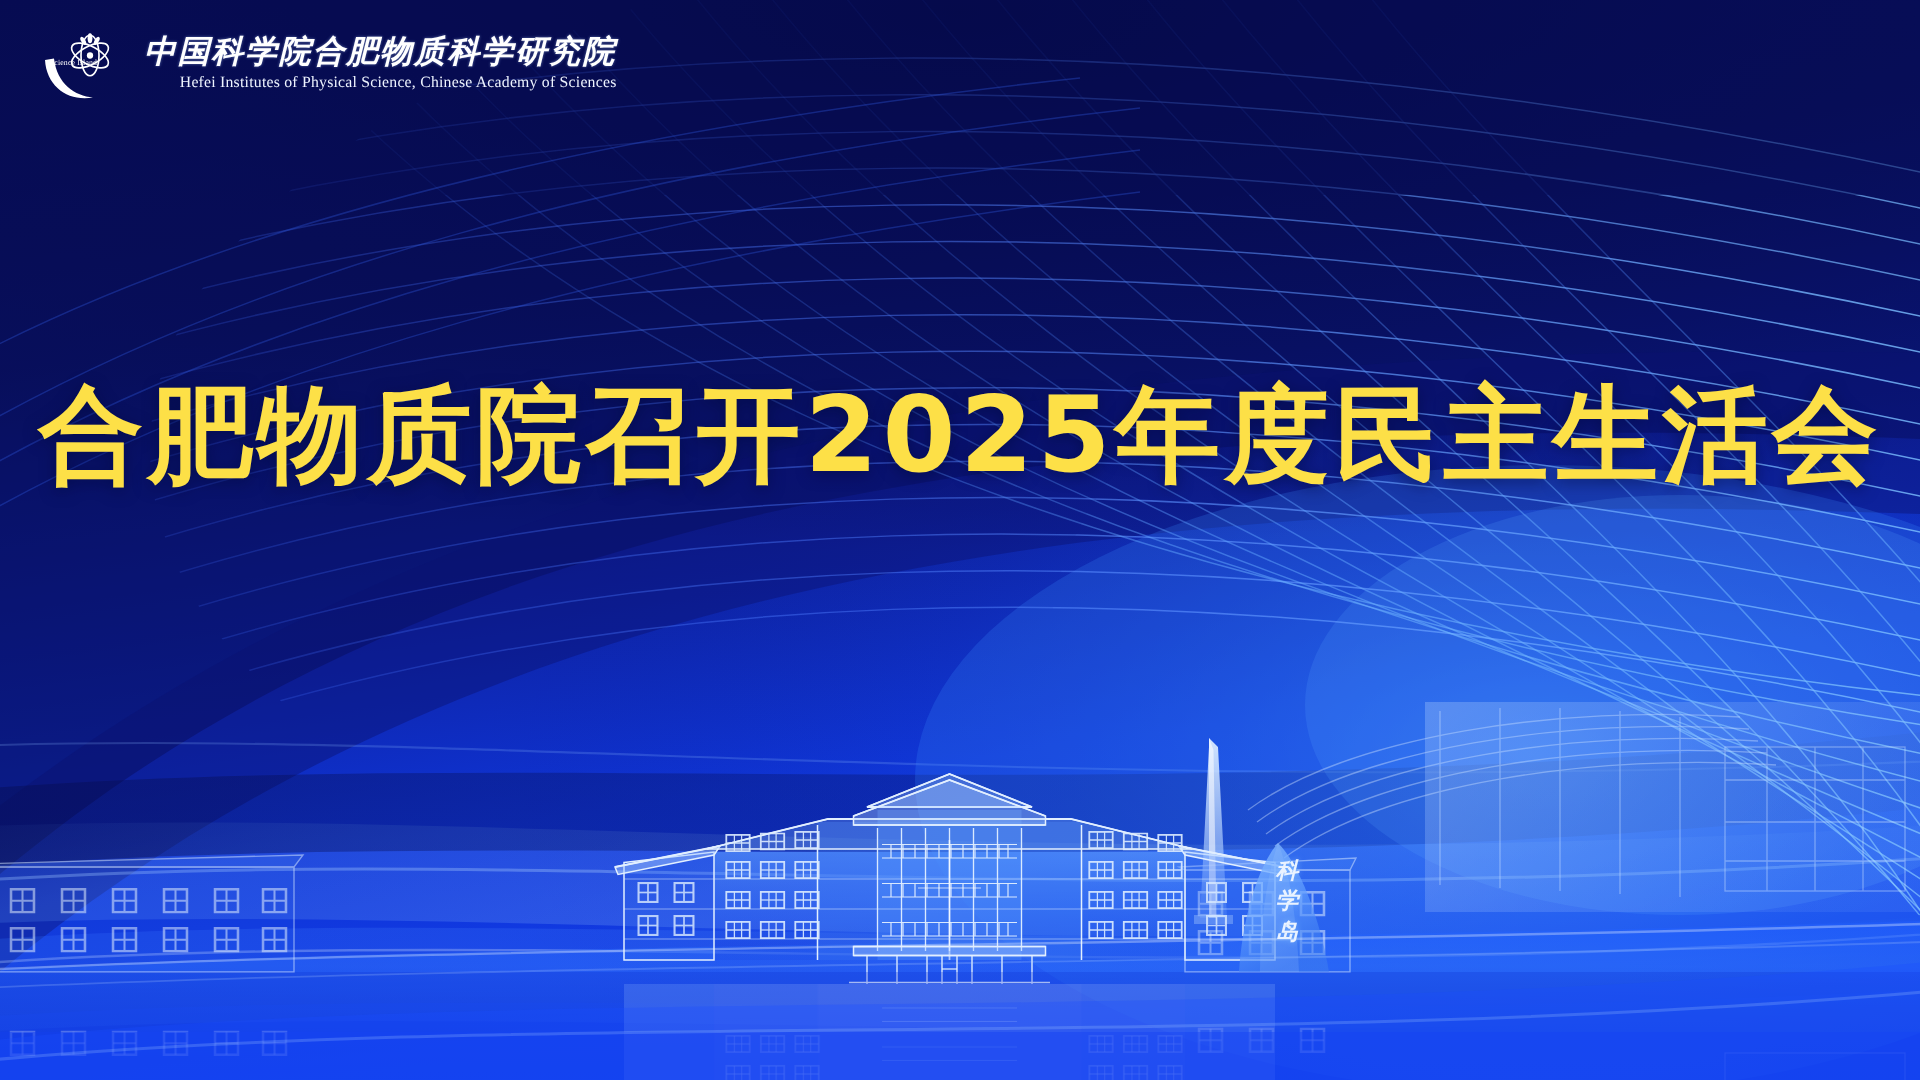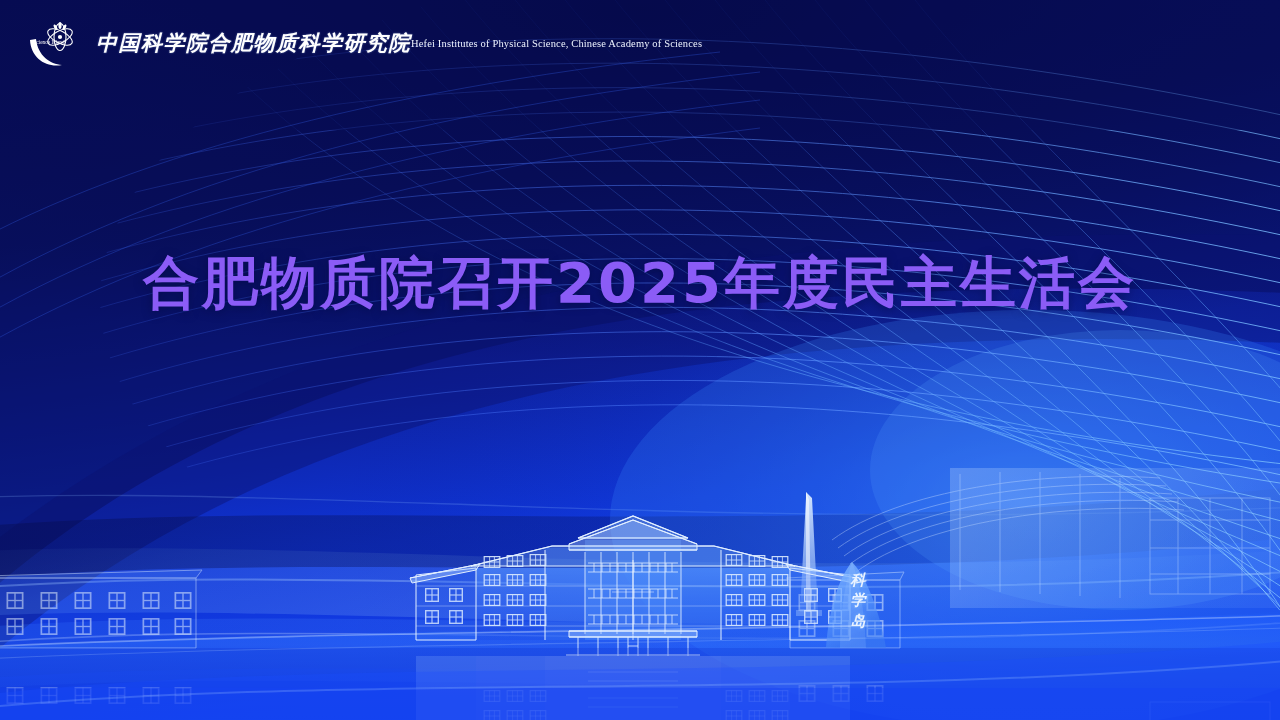--- a/index.html
+++ b/index.html
@@ -18,21 +18,21 @@
     position:absolute;left:0;top:0;width:1280px;height:720px;display:block;
   }
 
   
   .brand{
     position:absolute; left:28px; top:18px;
     display:flex; align-items:center; gap:10px;
     z-index:40;
   }
   .brand-mark{width:58px;height:50px;position:relative;flex:0 0 auto;}
-  .brand-text{display:flex;line-height:1;}
+  .brand-text{display:flex;flex-direction:column;line-height:1;}
   .brand-cn{
     font-family:"DejaVu Sans","Liberation Sans",sans-serif;
     font-size:21px;
     letter-spacing:1.5px;
     color:#ffffff;
     font-style:italic;
     font-weight:600;
     white-space:nowrap;
     text-shadow:0 0 2px rgba(180,210,255,.5);
   }
@@ -46,24 +46,24 @@
     text-align:right;
   }
 
   
   .title{
     position:absolute;
     left:0; right:0;
     top:255px;
     text-align:center;
     z-index:40;
-    color:#8b5cf6;
+    color:#fde047;
     font-family:"DejaVu Sans","Liberation Sans",sans-serif;
     font-weight:700;
-    font-size:56px;
+    font-size:70px;
     letter-spacing:3px;
     line-height:1;
     white-space:nowrap;
     text-shadow:0 2px 10px rgba(0,10,60,.55);
   }
 
   
   .rock-label{
     position:absolute;
     left:845px; top:570px;

